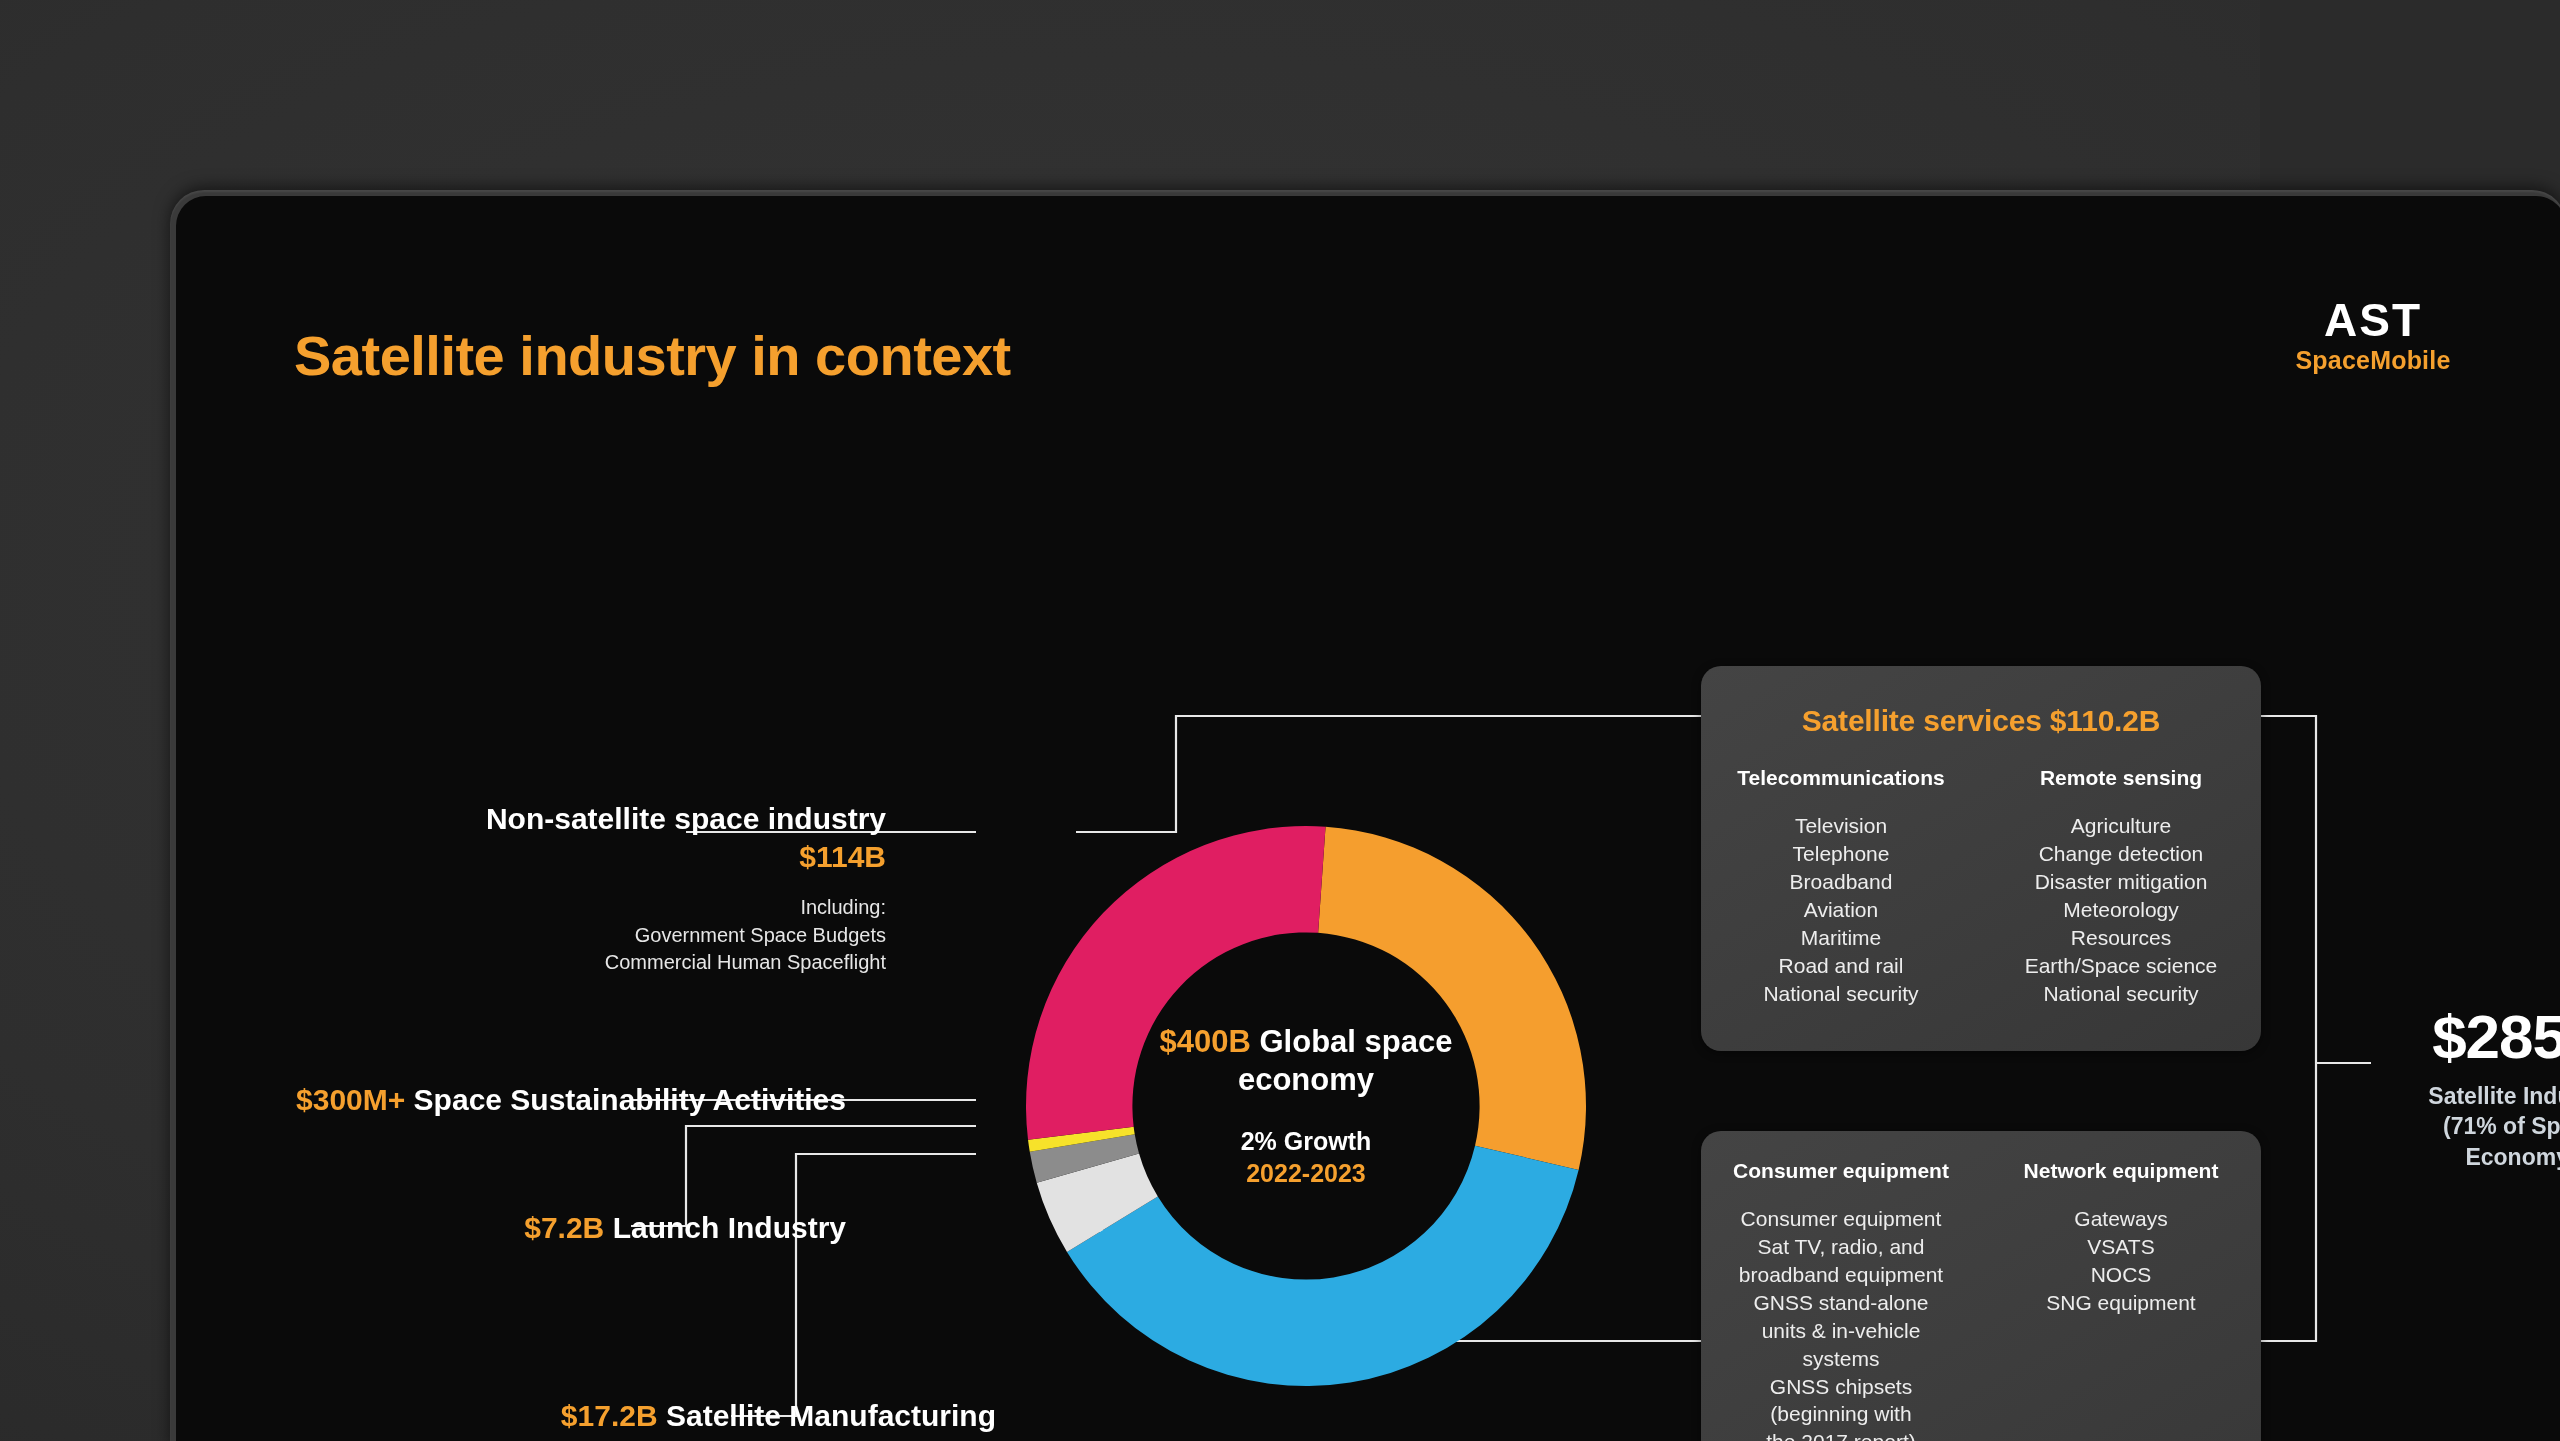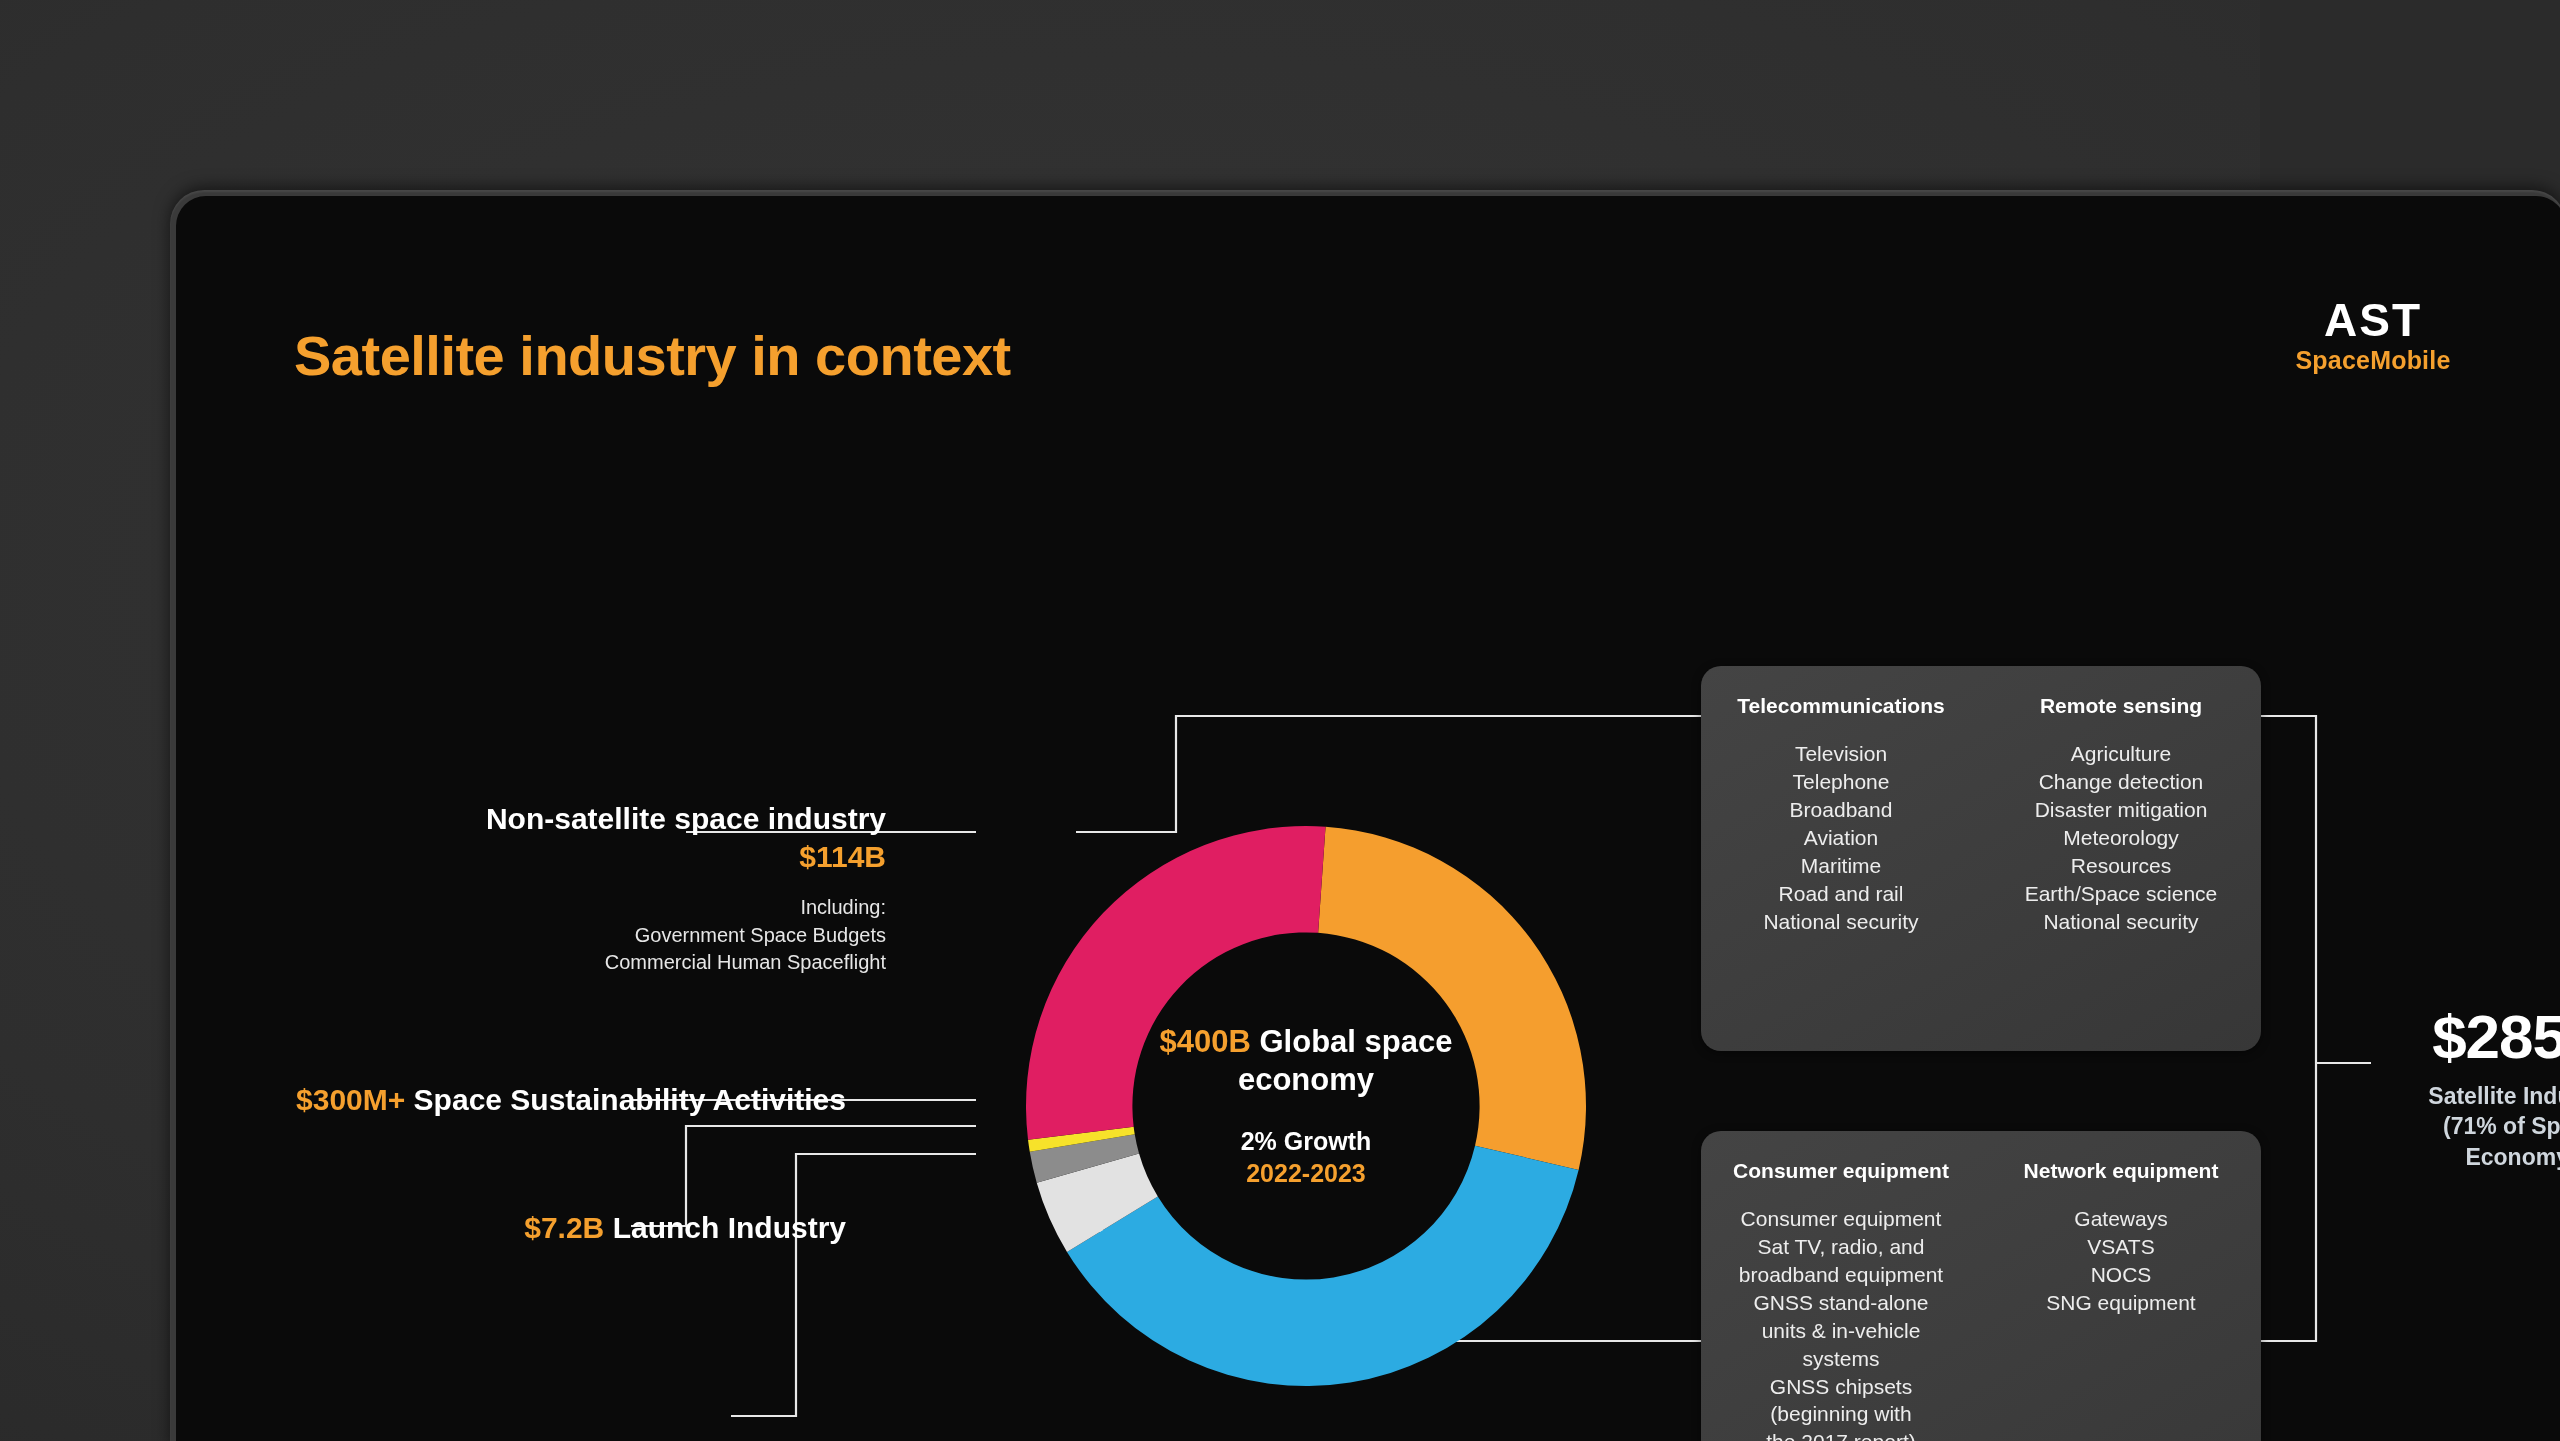--- a/index.html
+++ b/index.html
@@ -167,22 +167,27 @@
     <div class="lbl lbl-l2">
       <span class="amt">$300M+</span>
       <span>Space Sustainability Activities</span>
     </div>
 
     <div class="lbl lbl-l3">
       <span class="amt">$7.2B</span>
       <span>Launch Industry</span>
     </div>
 
+    <div class="lbl lbl-l4">
+      <span class="amt">$17.2B</span>
+      <span>Satellite Manufacturing</span>
+    </div>
 
     <div class="card" id="card-services">
+      <div class="card-title">Satellite services $110.2B</div>
       <div class="card-cols">
         <div class="card-col">
           <div class="col-head">Telecommunications</div>
           <div class="col-list">
               <div>Television
 Telephone
 Broadband
 Aviation
 Maritime
 Road and rail

